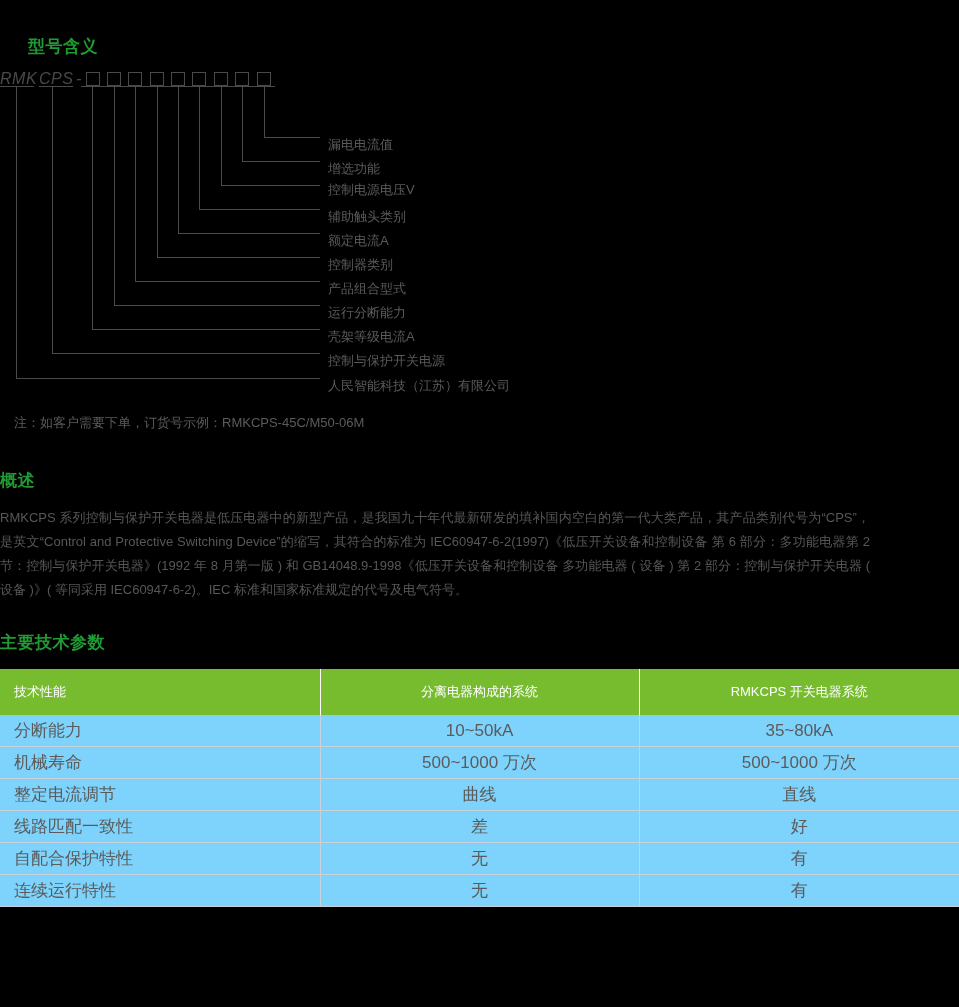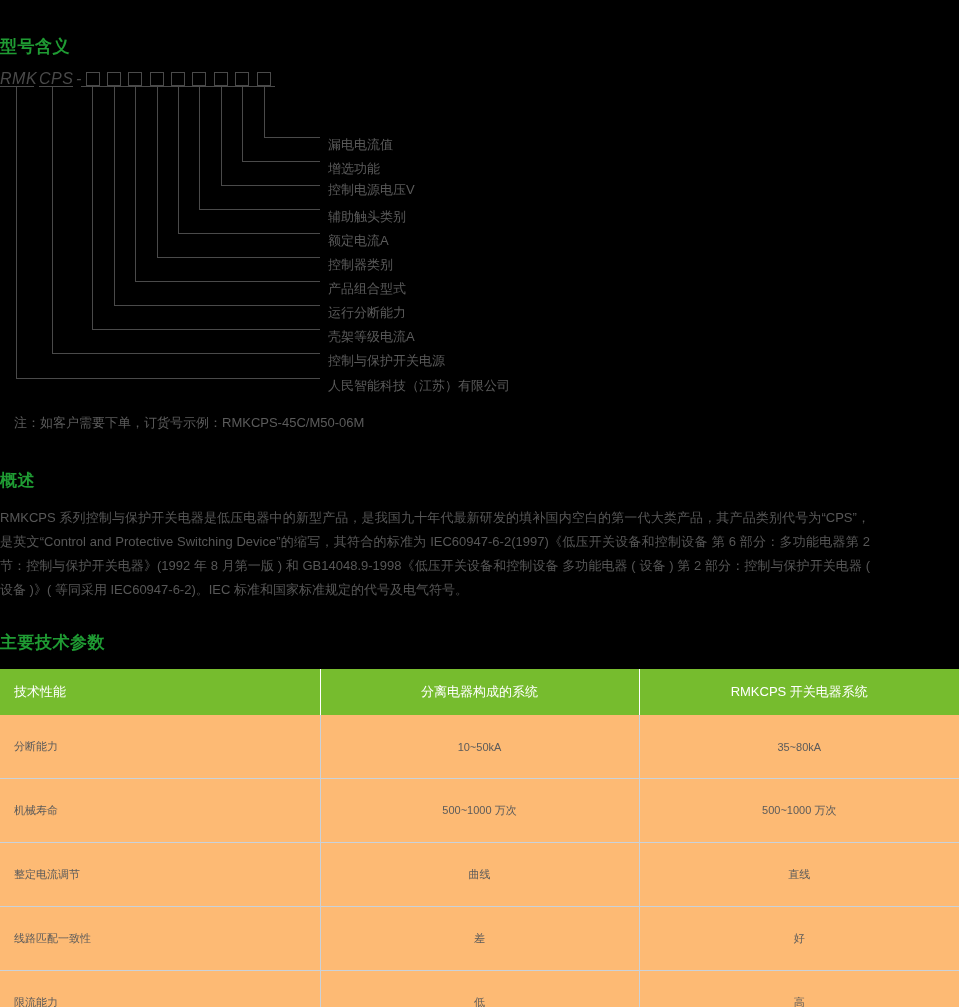--- a/index.html
+++ b/index.html
@@ -25,21 +25,21 @@
   
   .section-heading {
     position: absolute;
     left: 0;
     font-size: 17px;
     font-weight: bold;
     color: #1f9b33;
     letter-spacing: 0.5px;
     white-space: nowrap;
   }
-  #heading-model   { top: 35px; }
+  #heading-model   { top: 35px; padding-left: 28px; }
   #heading-overview{ top: 469px; }
   #heading-specs   { top: 631px; }
 
   
   .model-row {
     position: absolute;
     left: 0;
     top: 70px;
     height: 22px;
   }
@@ -136,28 +136,28 @@
     height: 46px;
     border-right: 1px solid #ffffff;
     padding: 0;
   }
   .spec-table th:last-child { border-right: none; }
   .spec-table th.col-name {
     text-align: left;
     padding-left: 14px;
   }
   .spec-table td {
-    font-size: 11px;
+    font-size: 17px;
     color: #5b5b5b;
     height: 31px;
     text-align: center;
     border-bottom: 1px solid #c9d2da;
     border-right: 1px solid #c9d2da;
-    padding: 16px;
-    background: #fdba74;
+    padding: 0;
+    background: #7dd3fc;
   }
   .spec-table td:last-child { border-right: none; }
   .spec-table td.col-name {
     text-align: left;
     padding-left: 14px;
   }
   .spec-table col.c1 { width: 320px; }
   .spec-table col.c2 { width: 319px; }
   .spec-table col.c3 { width: 320px; }
 </style>
@@ -281,25 +281,20 @@
           <td class="col-name">整定电流调节</td>
           <td>曲线</td>
           <td>直线</td>
         </tr>
         <tr>
           <td class="col-name">线路匹配一致性</td>
           <td>差</td>
           <td>好</td>
         </tr>
         <tr>
-          <td class="col-name">限流能力</td>
-          <td>低</td>
-          <td>高</td>
-        </tr>
-        <tr>
           <td class="col-name">自配合保护特性</td>
           <td>无</td>
           <td>有</td>
         </tr>
         <tr>
           <td class="col-name">连续运行特性</td>
           <td>无</td>
           <td>有</td>
         </tr>
       </tbody>

